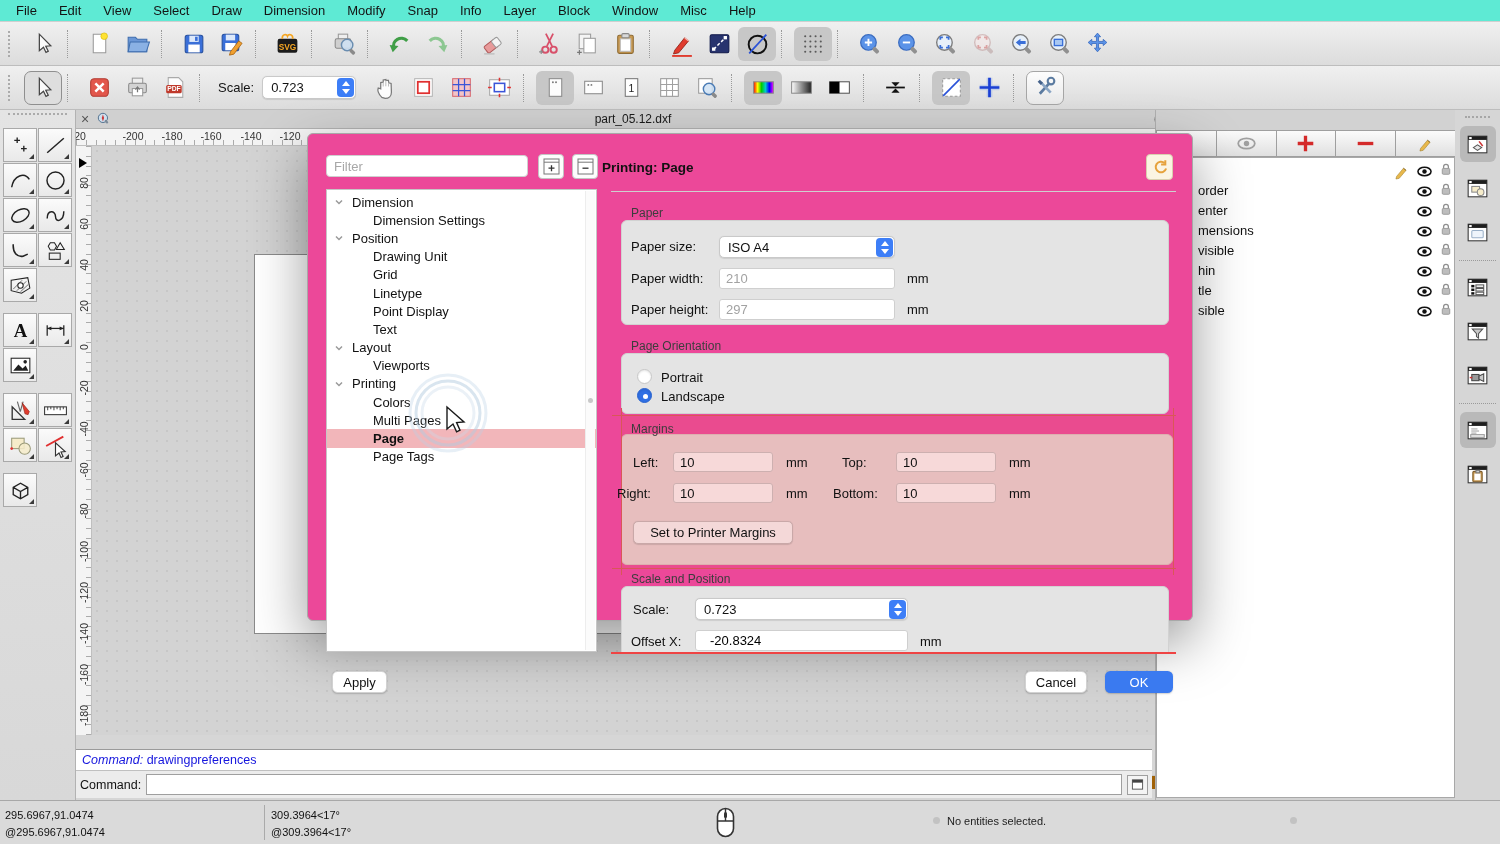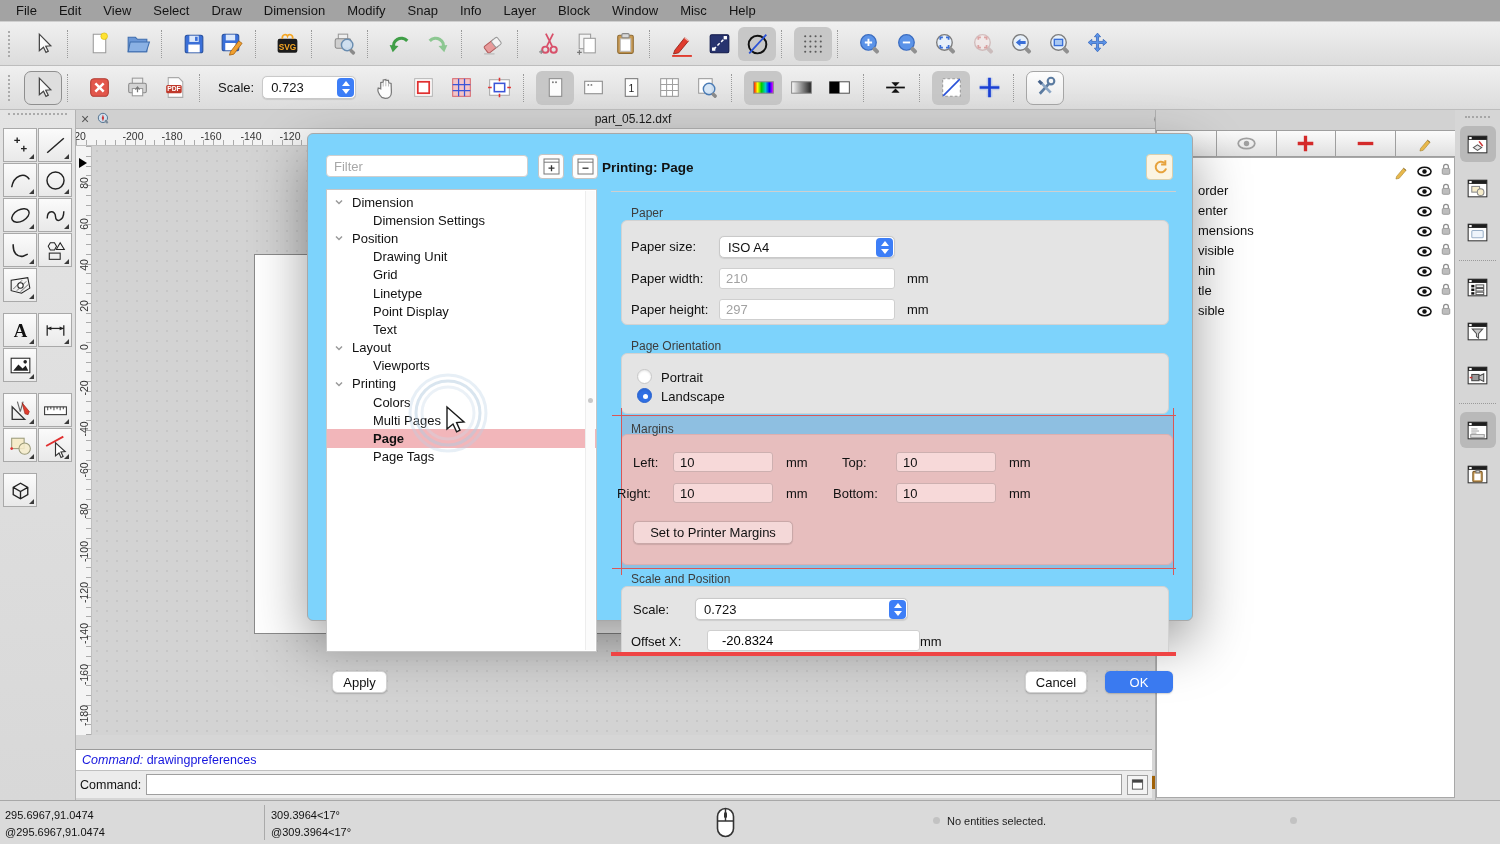--- a/index.html
+++ b/index.html
@@ -1,19 +1,19 @@
 <!DOCTYPE html>
 <html><head>
 <meta charset="utf-8">
 <style>
   html,body{margin:0;padding:0;}
   body{width:1500px;height:844px;overflow:hidden;font-family:"Liberation Sans",sans-serif;background:#d6d6d6;}
   #app{position:relative;width:1500px;height:844px;}
   
-  .menubar{position:absolute;left:0;top:0;width:1500px;height:22px;background:#a3a3a3;border-bottom:1px solid #cfcfcf;display:flex;align-items:center;gap:22px;padding:0 16px;box-sizing:border-box;font-size:13px;color:#141414;}
+  .menubar{position:absolute;left:0;top:0;width:1500px;height:22px;background:#5eead4;border-bottom:1px solid #cfcfcf;display:flex;align-items:center;gap:22px;padding:0 16px;box-sizing:border-box;font-size:13px;color:#141414;}
   .menubar span{white-space:nowrap;}
   
   .tb{position:absolute;left:0;width:1500px;height:44px;background:linear-gradient(#f0f0f0,#dcdcdc);border-bottom:1px solid #bdbdbd;display:flex;align-items:center;padding:0 8px;box-sizing:border-box;}
   .tb1{top:22px;}.tb2{top:66px;}
   .tbtn{width:38px;height:34px;display:flex;align-items:center;justify-content:center;border-radius:6px;flex:0 0 auto;}
   .tbtn.active{background:#c7c7c7;}
   .tbtn.selected{background:#dedede;border:1px solid #8f8f8f;border-radius:7px;box-sizing:border-box;}
   .tbtn.disabled{opacity:.45;}
   .tbtn.framed{border:1px solid #a6a6a6;background:linear-gradient(#fdfdfd,#e9e9e9);border-radius:7px;box-sizing:border-box;}
   .sep{width:7px;height:28px;border-left:1px dotted #9a9a9a;margin:0 5px;flex:0 0 auto;}
@@ -77,34 +77,34 @@
   .rt-sep{margin:10px 4px 2px;border-top:1px dotted #9a9a9a;}
   
   .statusbar{position:absolute;left:0;top:800px;width:1500px;height:44px;background:#dadada;border-top:1px solid #a8a8a8;box-sizing:border-box;font-size:11px;color:#111;}
   .sb-col1{position:absolute;left:5px;top:6px;line-height:17px;}
   .sb-sep{position:absolute;left:264px;top:4px;height:35px;border-left:1px solid #aaa;}
   .sb-col2{position:absolute;left:271px;top:6px;line-height:17px;}
   .sb-mouse{position:absolute;left:716px;top:6px;}
   .sb-dot{position:absolute;width:7px;height:7px;border-radius:50%;background:#c2c2c2;}
   .sb-msg{position:absolute;left:947px;top:14px;font-size:11px;color:#222;}
   
-  .dialog{position:absolute;left:307px;top:133px;width:886px;height:488px;background:#7dd3fc;border:1px solid #a8a8a8;border-radius:6px;box-shadow:0 22px 55px rgba(0,0,0,.4);box-sizing:border-box;}
+  .dialog{position:absolute;left:307px;top:133px;width:886px;height:488px;background:#ec4899;border:1px solid #a8a8a8;border-radius:6px;box-shadow:0 22px 55px rgba(0,0,0,.4);box-sizing:border-box;}
   .dlg-filter{position:absolute;left:18px;top:21px;width:202px;height:22px;border:1px solid #cfcfcf;border-radius:4px;background:#fff;font-size:13px;padding:0 7px;box-sizing:border-box;font-family:inherit;}
   .dlg-filter::placeholder{color:#a8a8a8;}
   .hbtn{position:absolute;width:26px;height:25px;background:#fdfdfd;border:1px solid #c4c4c4;border-radius:4px;display:flex;align-items:center;justify-content:center;box-sizing:border-box;}
   .dlg-title{position:absolute;left:294px;top:26px;font-weight:bold;font-size:13.5px;color:#111;}
   .dlg-revert{position:absolute;left:838px;top:20px;width:27px;height:26px;background:#fbf4e2;border:1px solid #d9cfae;border-radius:4px;display:flex;align-items:center;justify-content:center;box-sizing:border-box;}
   .dlg-tree{position:absolute;left:18px;top:55px;width:271px;height:463px;background:#fff;border:1px solid #c6c6c6;box-sizing:border-box;padding-top:3px;overflow:hidden;}
   .trow{height:18.2px;display:flex;align-items:center;font-size:13px;color:#111;}
   .trow .chev{width:10px;margin:0 8px 0 7px;display:flex;}
   .trow.item{padding-left:46px;}
   .trow.sel{background:#f2b6ba;font-weight:bold;}
   .tree-sb{position:absolute;top:1px;right:1px;bottom:1px;width:9px;background:#fbfbfb;border-left:1px solid #ededed;}
   .tree-sb i{position:absolute;left:2px;top:45%;width:5px;height:5px;border-radius:50%;background:#c8c8c8;}
-  .dlg-right{position:absolute;left:303px;top:57px;width:565px;height:460px;border-top:1px solid #cfcfcf;border-bottom:4px solid #ef4444;overflow:hidden;}
+  .dlg-right{position:absolute;left:303px;top:57px;width:565px;height:460px;border-top:1px solid #cfcfcf;border-bottom:2px solid #ef4444;overflow:hidden;}
   .sec-label{position:absolute;font-size:12px;color:#3d3d3d;}
   .gbox{position:absolute;background:#e4e4e4;border:1px solid #d2d2d2;border-radius:6px;box-sizing:border-box;}
   .flabel{position:absolute;font-size:13px;color:#111;}
   .tinput{position:absolute;background:#fff;border:1px solid #cfcfcf;border-radius:3px;font-size:13px;display:flex;align-items:center;padding:0 6px;box-sizing:border-box;}
   .tinput.dis{color:#a2a2a2;}
   .radio{position:absolute;width:15px;height:15px;border-radius:50%;background:#fff;border:1px solid #c6c6c6;box-shadow:inset 0 1px 2px rgba(0,0,0,.10);box-sizing:border-box;}
   .radio.on{background:#2f6fe4;border-color:#2b64cf;}
   .radio.on::after{content:"";position:absolute;left:4.5px;top:4.5px;width:5px;height:5px;border-radius:50%;background:#fff;}
   .mline{position:absolute;background:#d95757;}
   .moverlay{position:absolute;left:10px;top:223px;width:552px;height:153px;background:rgba(226,92,92,.17);}
@@ -1199,21 +1199,21 @@
       <span class="mbtn">Set to Printer Margins</span>
 
       <span class="sec-label" style="left:20px;top:380px;">Scale and Position</span>
       <div class="gbox" style="left:10px;top:394px;width:548px;height:120px;"></div>
       <span class="flabel" style="left:22px;top:410px;">Scale:</span>
       <span class="combo" style="position:absolute;left:84px;top:406px;width:213px;height:22px;">
         <span class="cval">0.723</span>
         <span class="step"></span>
       </span>
       <span class="flabel" style="left:20px;top:442px;">Offset X:</span>
-      <span class="tinput" style="left:96px;top:438px;width:213px;height:21px;padding-left:14px;">-20.8324</span>
+      <span class="tinput" style="left:84px;top:438px;width:213px;height:21px;padding-left:14px;">-20.8324</span>
       <span class="flabel" style="left:309px;top:442px;">mm</span>
     </div>
 
     <span class="dbtn" style="left:24px;top:537px;width:55px;">Apply</span>
     <span class="dbtn" style="left:717px;top:537px;width:62px;">Cancel</span>
     <span class="dbtn ok" style="left:797px;top:537px;width:68px;">OK</span>
   </div>
 
   <svg class="cursor-fx" width="104" height="104" viewBox="0 0 104 104">
     <g opacity="0.9">

